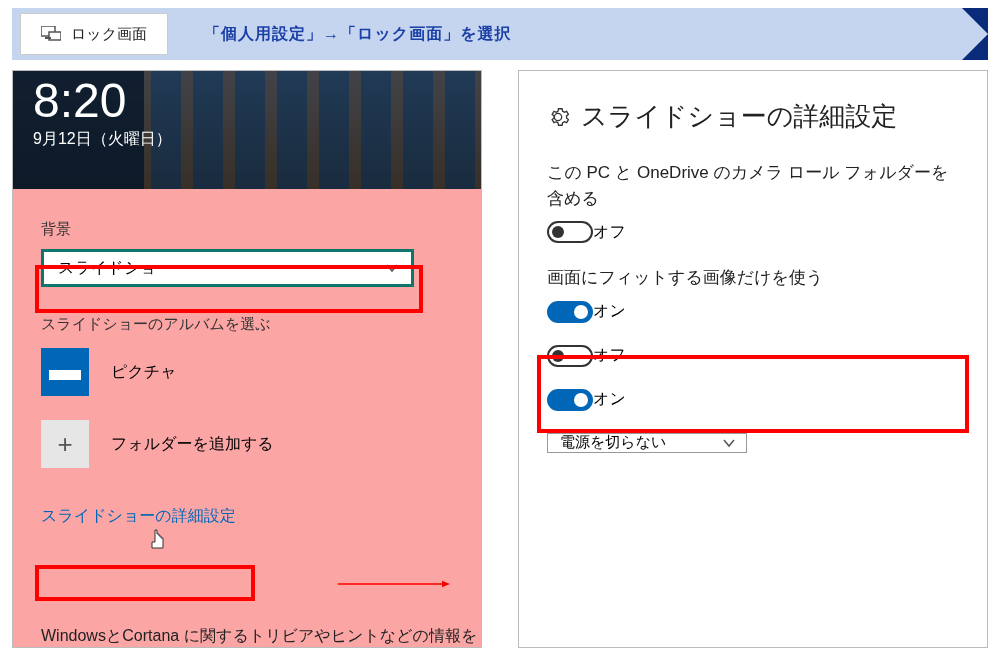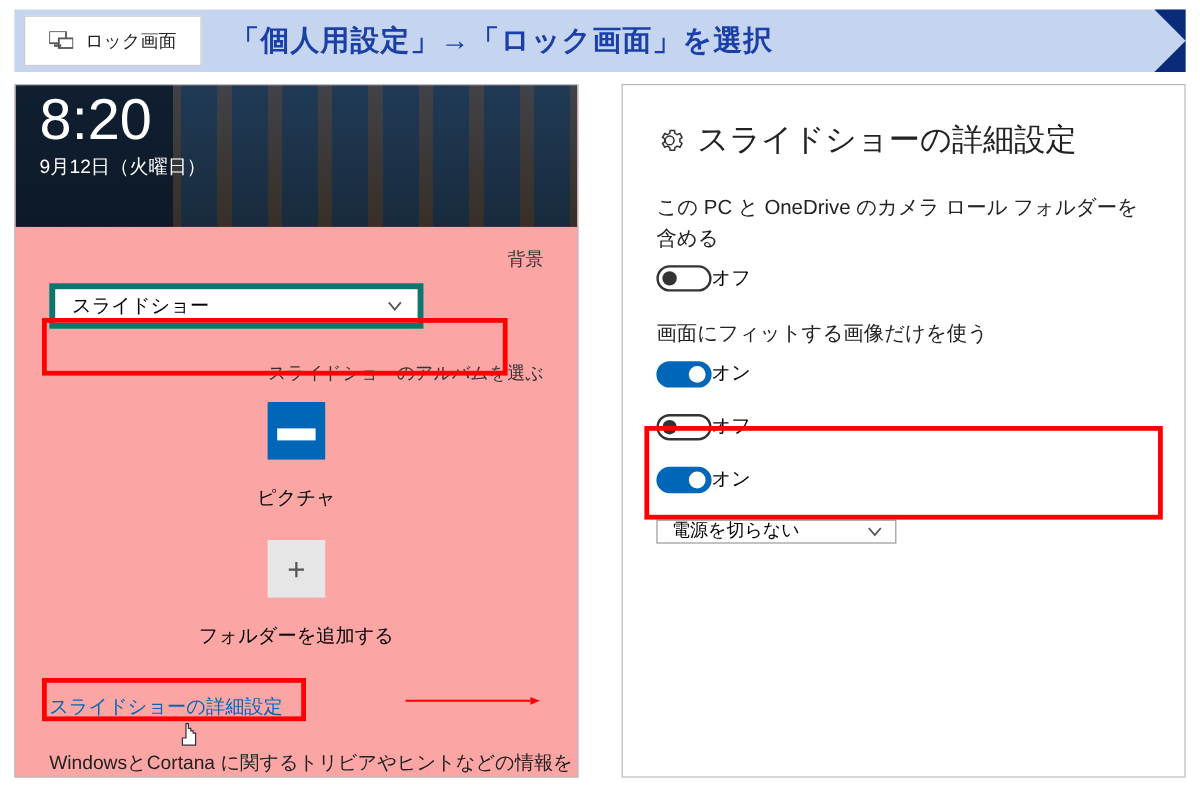--- a/index.html
+++ b/index.html
@@ -2,45 +2,45 @@
 <html><head>
 <meta charset="utf-8">
 <style>
   * { margin: 0; padding: 0; box-sizing: border-box; }
   body { font-family: 'Yu Gothic UI', 'Meiryo', sans-serif; background: #fff; width: 1000px; height: 656px; position: relative; }
 
   
   .banner { position: absolute; left: 12px; top: 8px; right: 12px; height: 52px; background: #c5d5ef; display: flex; align-items: center; }
   .banner-left { background: #fff; border: 1px solid #ccc; height: 42px; margin-left: 8px; display: flex; align-items: center; gap: 10px; padding: 0 20px; font-family: Liberation Serif, serif; }
   .banner-left-label { font-size: 15px; color: #222; }
-  .banner-title { font-size: 24px; font-weight: bold; color: #1a3fa6; margin-left: 24px; letter-spacing: 1px; }
+  .banner-title { font-size: 16px; font-weight: bold; color: #1a3fa6; margin-left: 36px; letter-spacing: 1px; }
   .banner::after { content: ''; position: absolute; right: 0; top: 0; width: 0; height: 0; border-top: 26px solid #0a2a7a; border-left: 26px solid transparent; border-bottom: 26px solid #0a2a7a; }
 
   
   .panel-left { position: absolute; left: 12px; top: 70px; width: 470px; height: 578px; border: 1px solid #bbb; background: #fca5a5; overflow: hidden; }
   .panel-right { position: absolute; left: 518px; top: 70px; right: 12px; height: 578px; border: 1px solid #bbb; background: #fff; padding: 28px 28px 20px 28px; }
 
   
   .lock-preview { height: 118px; background: linear-gradient(180deg, #2a5080 0%, #0e1a28 100%); position: relative; color: #fff; padding: 0 20px; overflow: hidden; }
   .lock-preview::before { content: ''; position: absolute; inset: 0;
     background:
       linear-gradient(90deg, #0e1a28 0 28%, transparent 28%),
       repeating-linear-gradient(90deg, rgba(80,60,40,0.7) 0 12px, rgba(30,50,70,0.8) 12px 42px);
     opacity: 0.9; }
   .lock-time { position: relative; font-size: 48px; font-weight: 300; line-height: 1; padding-top: 6px; }
   .lock-date { position: relative; font-size: 16px; margin-top: 4px; }
 
-  .section { padding: 18px 28px 0 28px; text-align: right; }
+  .section { padding: 31px 28px 0 28px; }
   .label { font-size: 15px; color: #333; margin-bottom: 10px; }
 
   
-  .dropdown { width: 312px; height: 38px; border: 5px solid #0f766e; display: flex; align-items: center; justify-content: space-between; padding: 0 12px 0 14px; background: #fff; font-size: 16px; }
+  .dropdown { width: 373px; height: 38px; border: 3px solid #0f766e; display: flex; align-items: center; justify-content: space-between; padding: 0 12px 0 14px; background: #fff; font-size: 16px; }
 
   
-  .album-row { display: flex; align-items: center; gap: 22px; margin-top: 14px; flex-direction: column; }
+  .album-row { display: flex; align-items: center; gap: 22px; margin-top: 14px; }
   .album-icon { width: 48px; height: 48px; display: flex; align-items: center; justify-content: center; }
   .album-icon.blue { background: #0067b8; position: relative; }
   .album-icon.blue::after { content: ''; position: absolute; left: 8px; right: 8px; top: 22px; height: 10px; background: #fff; }
   .album-icon.gray { background: #e6e6e6; font-size: 26px; color: #555; }
   .album-text { font-size: 16px; }
 
   
   .adv-link-wrap { margin: 38px 0 0 28px; position: relative; }
   .adv-link { font-size: 16px; color: #0067b8; display: inline-block; }
   .cursor { position: absolute; left: 108px; top: 22px; }

